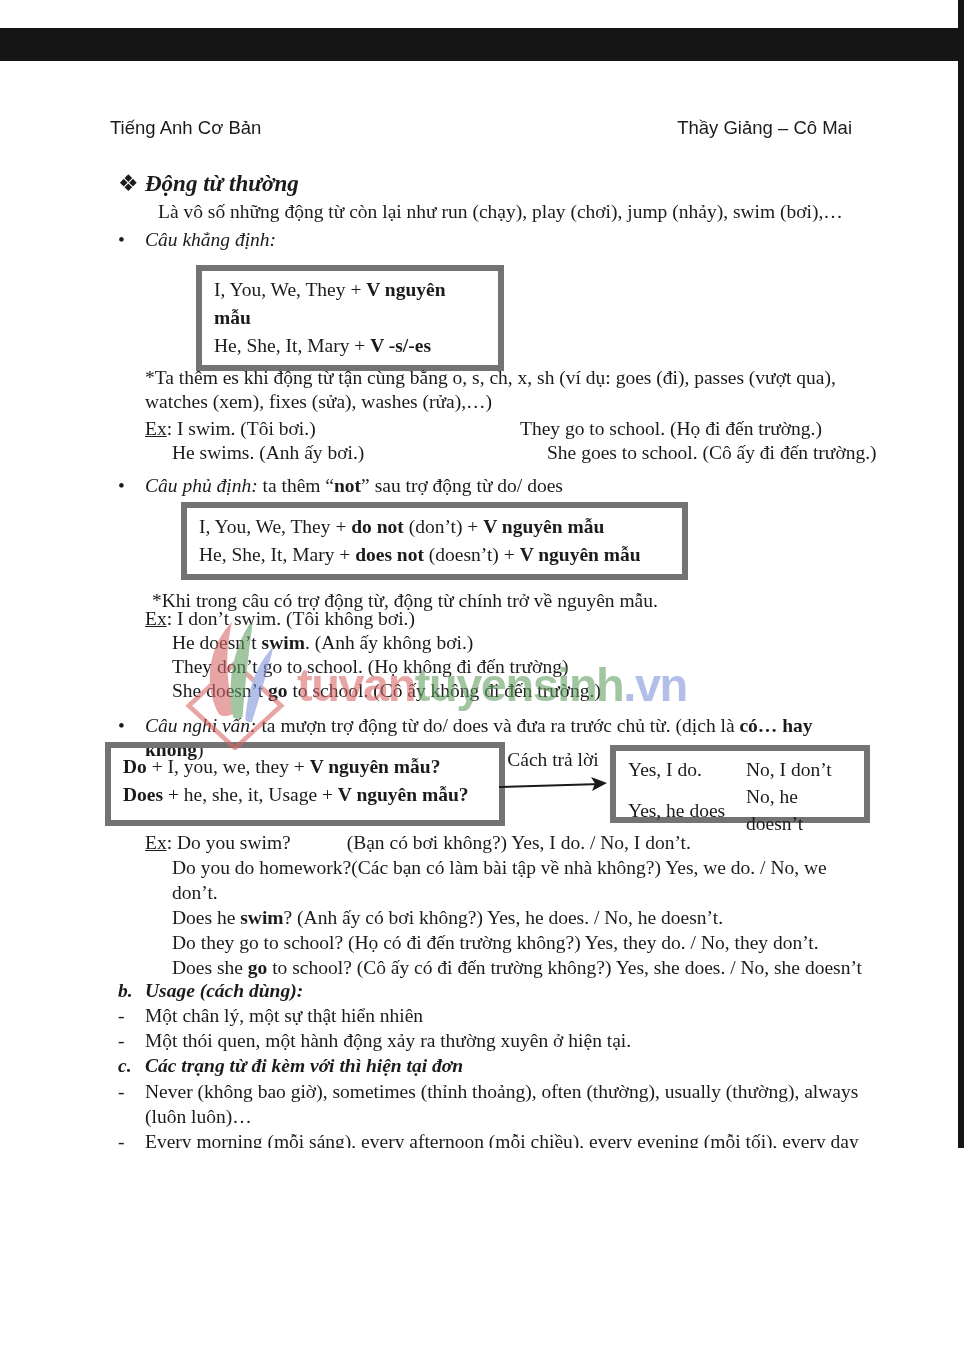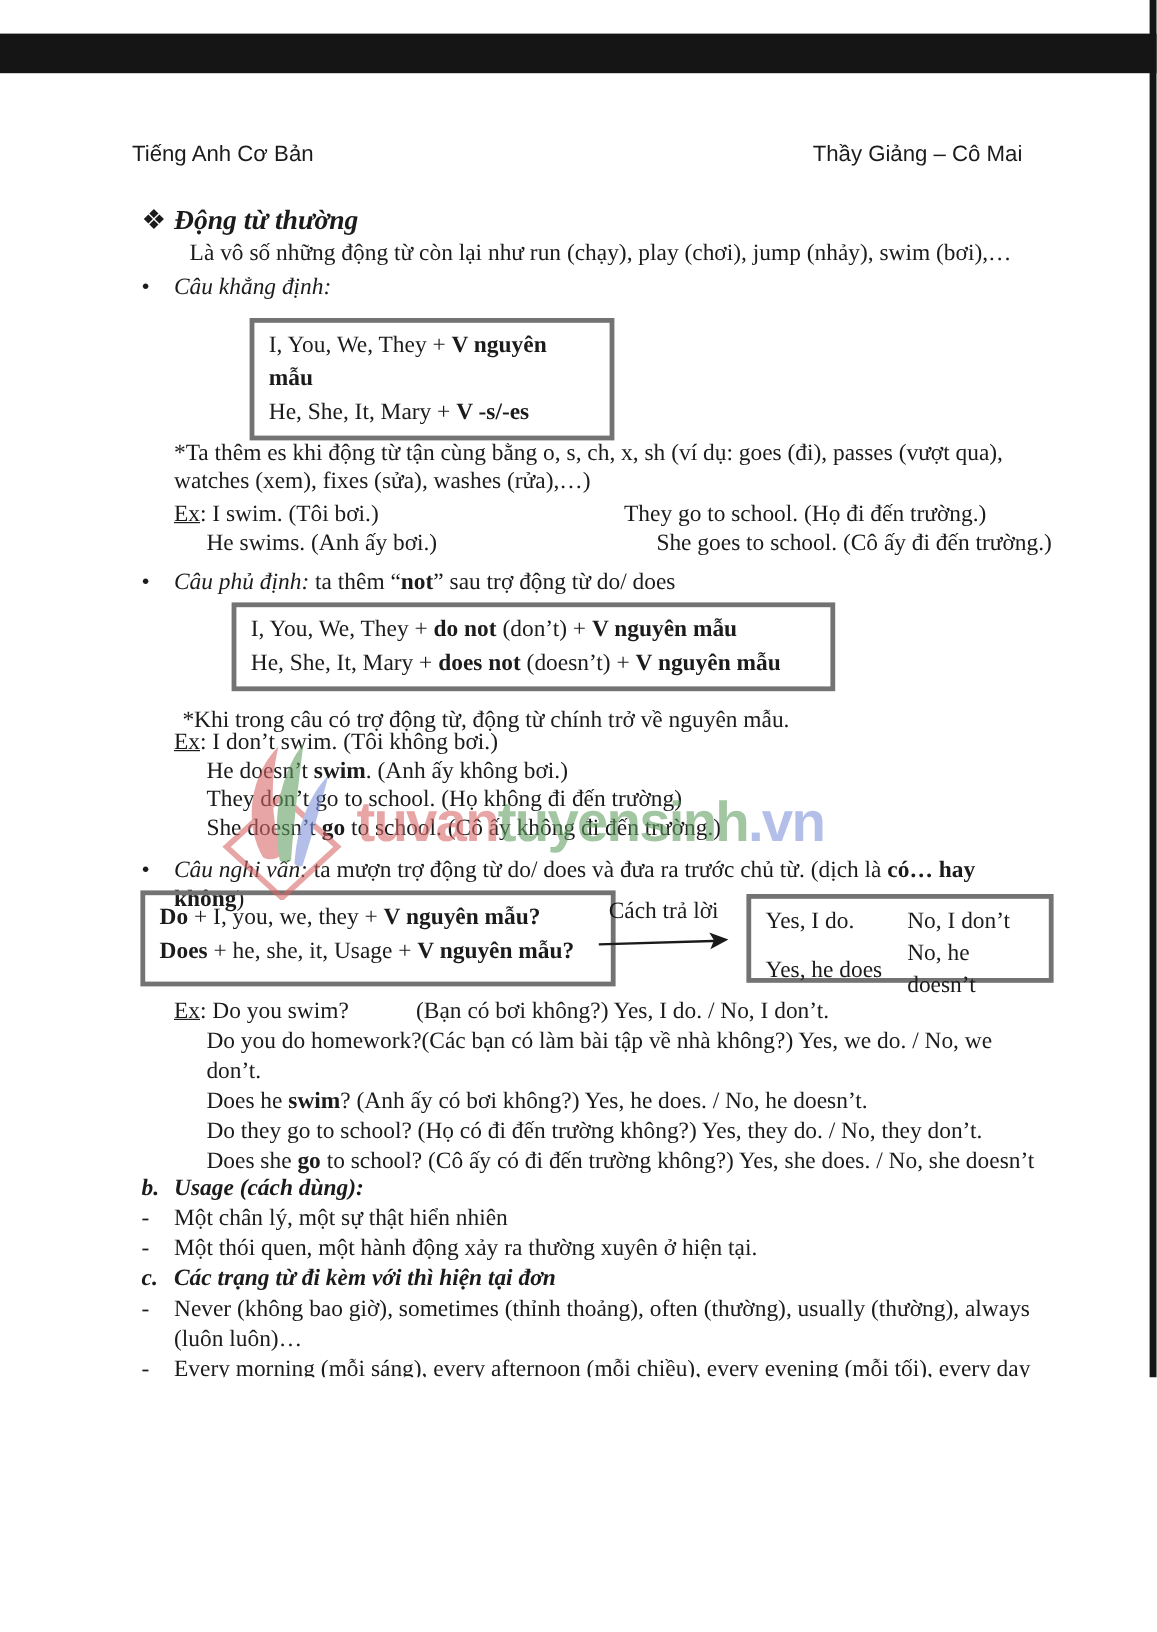--- a/index.html
+++ b/index.html
@@ -32,21 +32,21 @@
   .sec-head .diamond{display:inline-block;width:27px;font-style:normal;}
   .sec-desc{top:200px;left:158px;}
 
   .li{display:flex;}
   .marker{width:27px;flex:none;}
 
   .aff-line{top:228px;left:118px;}
   .neg-line{top:474px;left:118px;}
   .int-line{top:714px;left:118px;width:740px;}
 
-  .box{border:4px solid #737373;padding:5px 12px;line-height:28px;background:transparent;margin-left:12px;}
+  .box{border:6px solid #737373;padding:5px 12px;line-height:28px;background:transparent;}
   .box1{top:265px;left:196px;width:272px;}
   .box2{top:502px;left:181px;width:471px;}
   .box3{top:742px;left:105px;width:364px;height:62px;}
   .box4{top:745px;left:610px;width:224px;height:56px;line-height:27px;}
   .box4 .arow{display:flex;align-items:center;}
   .box4 .c1{width:118px;flex:none;}
 
   .rule1{top:339px;left:145px;}
   .rule2{top:366px;left:145px;width:700px;}
   .rule3{top:589px;left:152px;}

